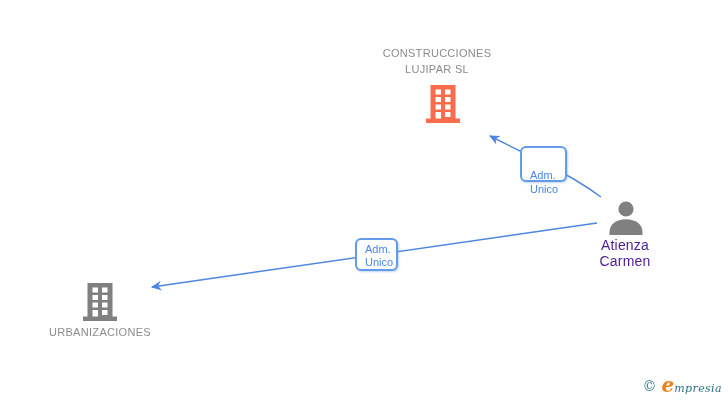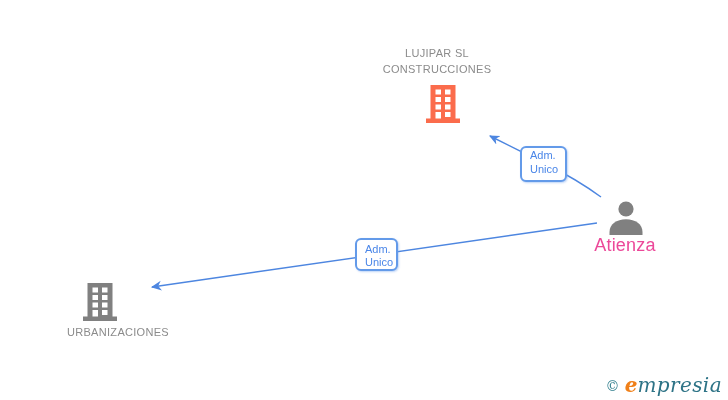--- a/index.html
+++ b/index.html
@@ -17,69 +17,69 @@
     position:absolute;
     text-align:center;
     letter-spacing:.3px;
   }
   .company-label{
     color:#8b8b8b;
     font-size:11px;
     line-height:15.5px;
   }
   .person-label{
-    color:#ec4899;
-    font-size:18px;
+    color:#4c1d95;
+    font-size:14px;
     line-height:16px;
     letter-spacing:.2px;
   }
   .edge-label{
     position:absolute;z-index:3;
     box-sizing:border-box;
     background:#ffffff;
     border:2px solid #639ae9;
     border-radius:6px;
     box-shadow:1px 1px 2px rgba(110,160,235,.45);
     color:#4a86e8;
     font-size:11px;
     line-height:14px;
-    padding:0 4px 2px 8px;
+    padding:20px 4px 2px 8px;
     text-align:left;
   }
   .orange-ic{color:#fb6c4c;}
   .gray-ic{color:#808080;}
   #brand{
     position:absolute;right:6px;bottom:3px;z-index:4;
     font-family:"DejaVu Serif", serif;
     font-style:italic;
     white-space:nowrap;
   }
   #brand .copy{color:#33808f;font-style:normal;font-size:14px;vertical-align:1px;}
   #brand .brand-e{color:#f08019;font-size:20px;font-weight:bold;}
-  #brand .brand-rest{color:#2d7386;font-size:20px;letter-spacing:.4px;}
+  #brand .brand-rest{color:#2d7386;font-size:11px;letter-spacing:.4px;}
 </style>
 </head>
 <body>
 
 <div id="canvas">
 
   <svg id="edge-layer" width="728" height="400" viewBox="0 0 728 400">
     <defs>
       <marker id="arrow" viewBox="0 0 10 10" refX="8.6" refY="5" markerWidth="11" markerHeight="11" markerUnits="userSpaceOnUse" orient="auto">
         <path d="M0,0.6 L9.6,5 L0,9.4 L2.9,5 Z" fill="#4d86e0"></path>
       </marker>
     </defs>
     <path d="M601,197 C586,186 568,175 546,164 L490,136" fill="none" stroke="#4d86e0" stroke-width="1.4" marker-end="url(#arrow)"></path>
     <path d="M597,223 L152,287" fill="none" stroke="#4d86e0" stroke-width="1.4" marker-end="url(#arrow)"></path>
   </svg>
 
   <div class="node">
     <div class="node-label company-label" style="left:327px;top:46px;width:220px;">
+      <div>CONSTRUCCIONES</div>
       <div>LUJIPAR SL</div>
-      <div>CONSTRUCCIONES</div>
     </div>
     <svg class="node-icon orange-ic" style="left:426px;top:85px;" width="34" height="38" viewBox="0 0 34 38">
       <rect x="0" y="33.5" width="34" height="4.5" fill="currentColor"></rect>
       <rect x="4.5" y="0" width="25" height="34" fill="currentColor"></rect>
       <g fill="#ffffff">
         <rect x="9.5" y="4.5" width="5.5" height="5"></rect>
         <rect x="19" y="4.5" width="5.5" height="5"></rect>
         <rect x="9.5" y="12" width="5.5" height="5"></rect>
         <rect x="19" y="12" width="5.5" height="5"></rect>
         <rect x="9.5" y="19.5" width="5.5" height="5"></rect>
@@ -90,39 +90,40 @@
     </svg>
   </div>
 
   <div class="node">
     <svg class="node-icon gray-ic" style="left:608px;top:201px;" width="36" height="34" viewBox="0 0 36 34">
       <circle cx="18" cy="8" r="7.6" fill="currentColor"></circle>
       <path d="M1.5,34 L1.5,31 C1.5,23.2 8.5,18.3 18,18.3 C27.5,18.3 34.5,23.2 34.5,31 L34.5,34 Z" fill="currentColor"></path>
     </svg>
     <div class="node-label person-label" style="left:565px;top:237px;width:120px;">
       <div>Atienza</div>
+      <div>Carmen</div>
     </div>
   </div>
 
   <div class="node">
     <svg class="node-icon gray-ic" style="left:83px;top:283px;" width="34" height="38" viewBox="0 0 34 38">
       <rect x="0" y="33.5" width="34" height="4.5" fill="currentColor"></rect>
       <rect x="4.5" y="0" width="25" height="34" fill="currentColor"></rect>
       <g fill="#ffffff">
         <rect x="9.5" y="4.5" width="5.5" height="5"></rect>
         <rect x="19" y="4.5" width="5.5" height="5"></rect>
         <rect x="9.5" y="12" width="5.5" height="5"></rect>
         <rect x="19" y="12" width="5.5" height="5"></rect>
         <rect x="9.5" y="19.5" width="5.5" height="5"></rect>
         <rect x="19" y="19.5" width="5.5" height="5"></rect>
         <rect x="9.5" y="27" width="5.5" height="6.5"></rect>
         <rect x="19" y="27" width="5.5" height="5"></rect>
       </g>
     </svg>
-    <div class="node-label company-label" style="left:28px;top:324px;width:180px;line-height:16.5px;">
+    <div class="node-label company-label" style="left:10px;top:324px;width:180px;line-height:16.5px;">
       <div>URBANIZACIONES</div>
     </div>
   </div>
 
   <div class="edge-label" style="left:520px;top:146px;width:47px;height:36px;">
     <div>Adm.</div>
     <div>Unico</div>
   </div>
   <div class="edge-label" style="left:355px;top:238px;width:43px;height:33px;padding-top:3px;line-height:13px;">
     <div>Adm.</div>

